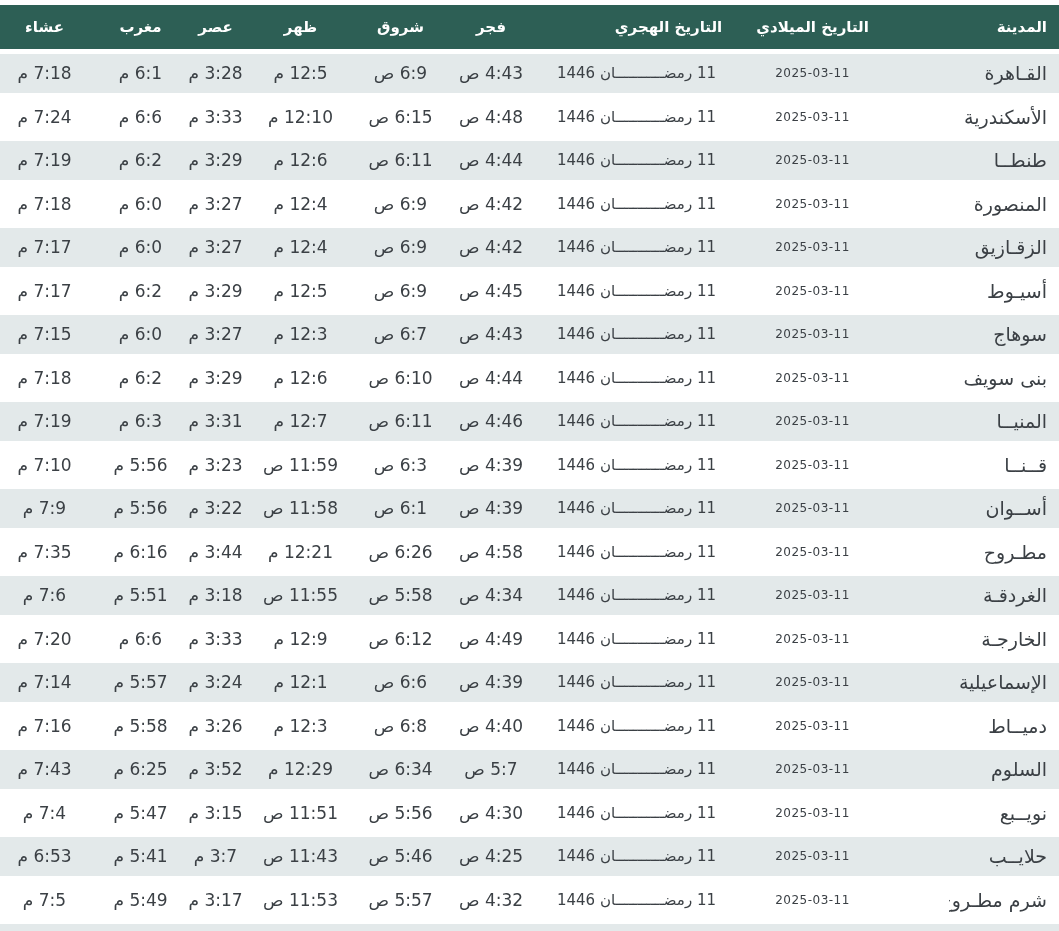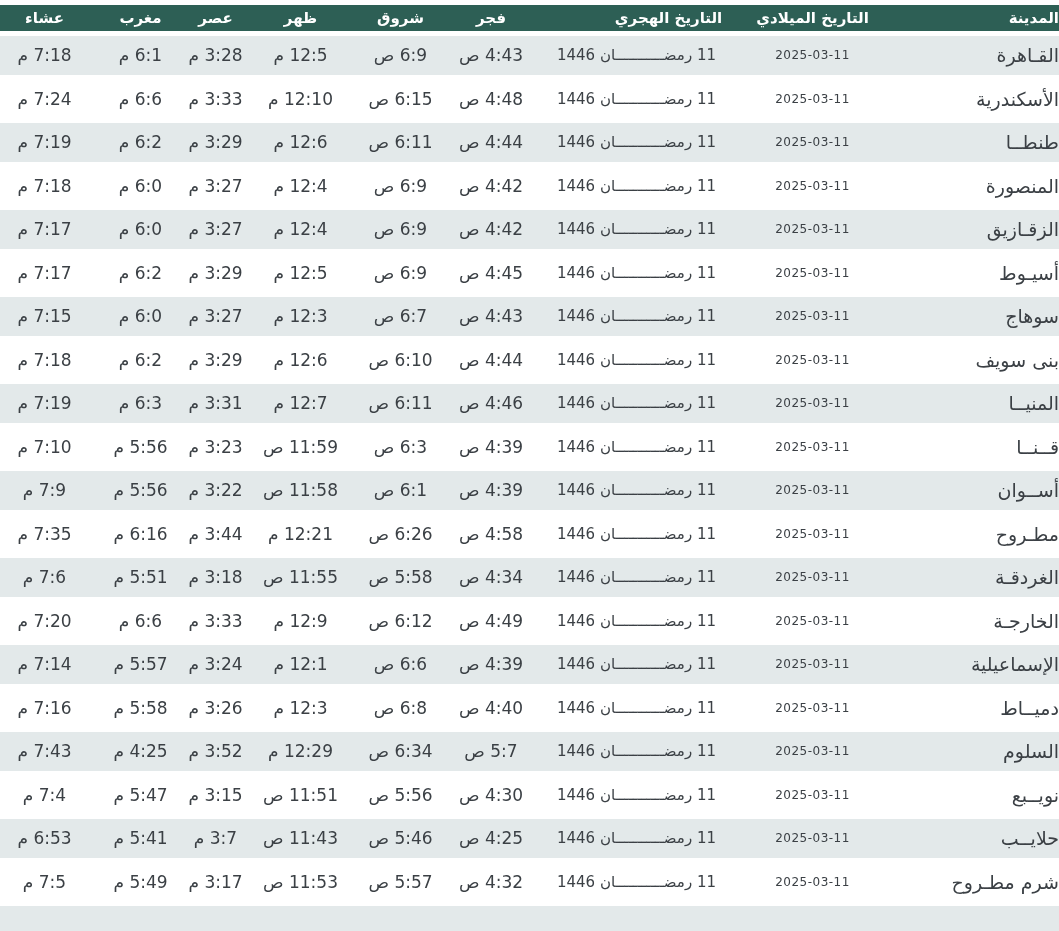--- a/index.html
+++ b/index.html
@@ -22,41 +22,42 @@
     table-layout:fixed;
     border-collapse:separate;
     border-spacing:0 5px;
     direction:rtl;
   }
   thead th{
     background:var(--header-bg);
     color:var(--header-text);
     font-size:15px;
     font-weight:bold;
-    height:26px;
+    height:44px;
     text-align:center;
     padding:0;
     white-space:nowrap;
   }
   tbody td{
     height:38.5px;
     text-align:center;
     font-size:17px;
     color:var(--cell-text);
     padding:0;
     white-space:nowrap;
     overflow:hidden;
   }
   tbody tr{background:var(--row-plain-bg);}
   tbody tr:nth-child(odd){background:var(--row-stripe-bg);}
 
   
   th.col-city, td.col-city{
     text-align:right;
     padding-left:0;
+    padding-right:12px;
   }
   td.col-city{font-size:19px;}
   th.col-gregorian, td.col-gregorian{padding-right:68px;}
   td.col-gregorian{font-size:12px;letter-spacing:.5px;}
   th.col-hijri{padding-left:64px;}
   td.col-hijri{font-size:15px;text-align:center;}
   th.col-isha, td.col-isha{padding-right:14px;}
 
   col.c-city{width:110px;}
   col.c-gregorian{width:205px;}
@@ -274,21 +275,21 @@
         <td class="col-isha">7:16 م</td>
       </tr>
       <tr>
         <td class="col-city">السلوم</td>
         <td class="col-gregorian">2025-03-11</td>
         <td class="col-hijri">11 رمضـــــــــــان 1446</td>
         <td class="col-fajr">5:7 ص</td>
         <td class="col-shuruq">6:34 ص</td>
         <td class="col-dhuhr">12:29 م</td>
         <td class="col-asr">3:52 م</td>
-        <td class="col-maghrib">4:25 م</td>
+        <td class="col-maghrib">6:25 م</td>
         <td class="col-isha">7:43 م</td>
       </tr>
       <tr>
         <td class="col-city">نويــبع</td>
         <td class="col-gregorian">2025-03-11</td>
         <td class="col-hijri">11 رمضـــــــــــان 1446</td>
         <td class="col-fajr">4:30 ص</td>
         <td class="col-shuruq">5:56 ص</td>
         <td class="col-dhuhr">11:51 ص</td>
         <td class="col-asr">3:15 م</td>

